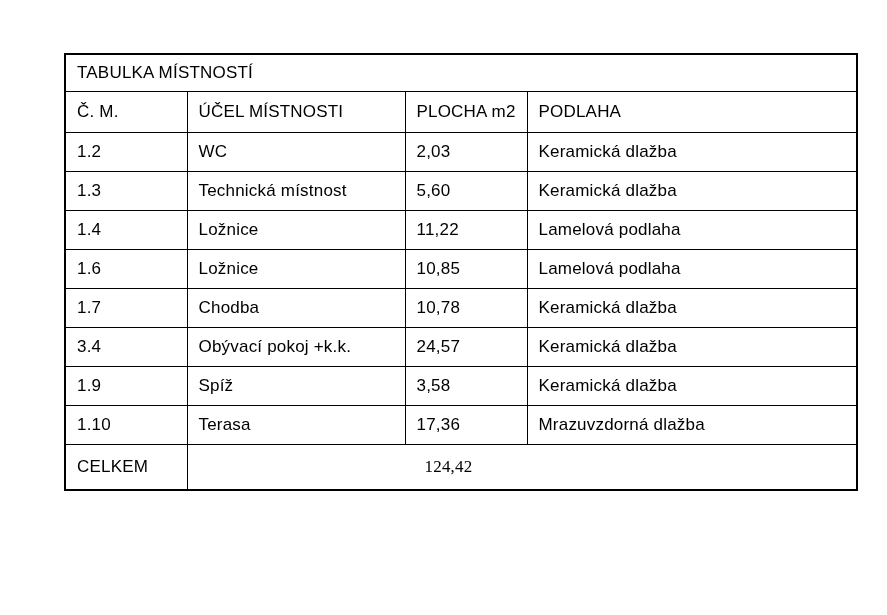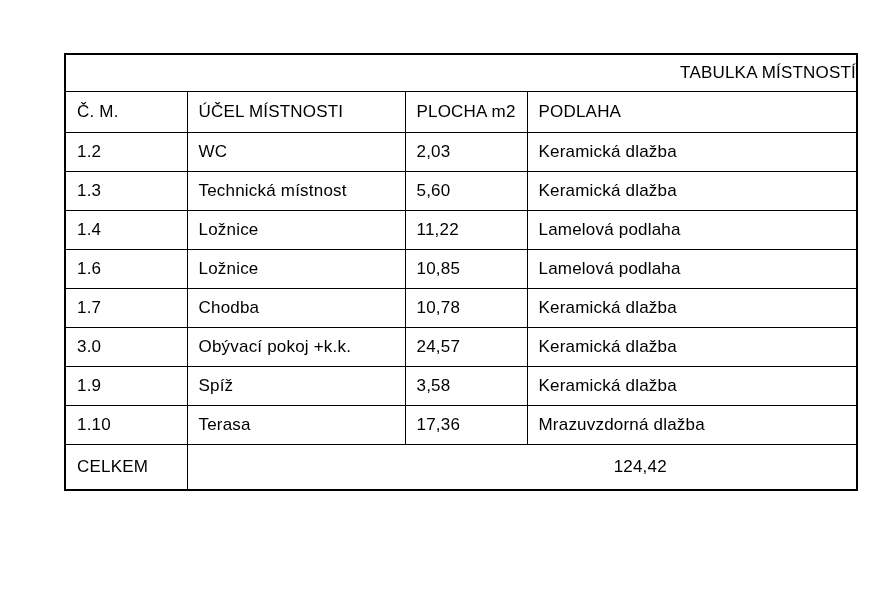--- a/index.html
+++ b/index.html
@@ -44,31 +44,31 @@
     border: 2px solid #000000;
   }
   .col-1 { width: 122px; }
   .col-2 { width: 218px; }
   .col-3 { width: 122px; }
   .col-4 { width: 330px; }
 
   tr.title-row td {
     height: 36px;
     font-size: 17px;
-    text-align: right;
   }
   tr.header-row td {
     height: 40px;
   }
   tr.total-row td {
     height: 44px;
   }
   .total-value {
     padding-left: 0;
-    text-align: center;
+    text-align: left;
+    font-family: Liberation Serif, serif;
   }
   .total-value span {
     display: inline-block;
     margin-left: 226px;
   }
 </style>
 </head>
 <body>
 
 <div class="sheet">
@@ -114,21 +114,21 @@
         <td>10,85</td>
         <td>Lamelová podlaha</td>
       </tr>
       <tr>
         <td>1.7</td>
         <td>Chodba</td>
         <td>10,78</td>
         <td>Keramická dlažba</td>
       </tr>
       <tr>
-        <td>3.0</td>
+        <td>3.4</td>
         <td>Obývací pokoj +k.k.</td>
         <td>24,57</td>
         <td>Keramická dlažba</td>
       </tr>
       <tr>
         <td>1.9</td>
         <td>Spíž</td>
         <td>3,58</td>
         <td>Keramická dlažba</td>
       </tr>

